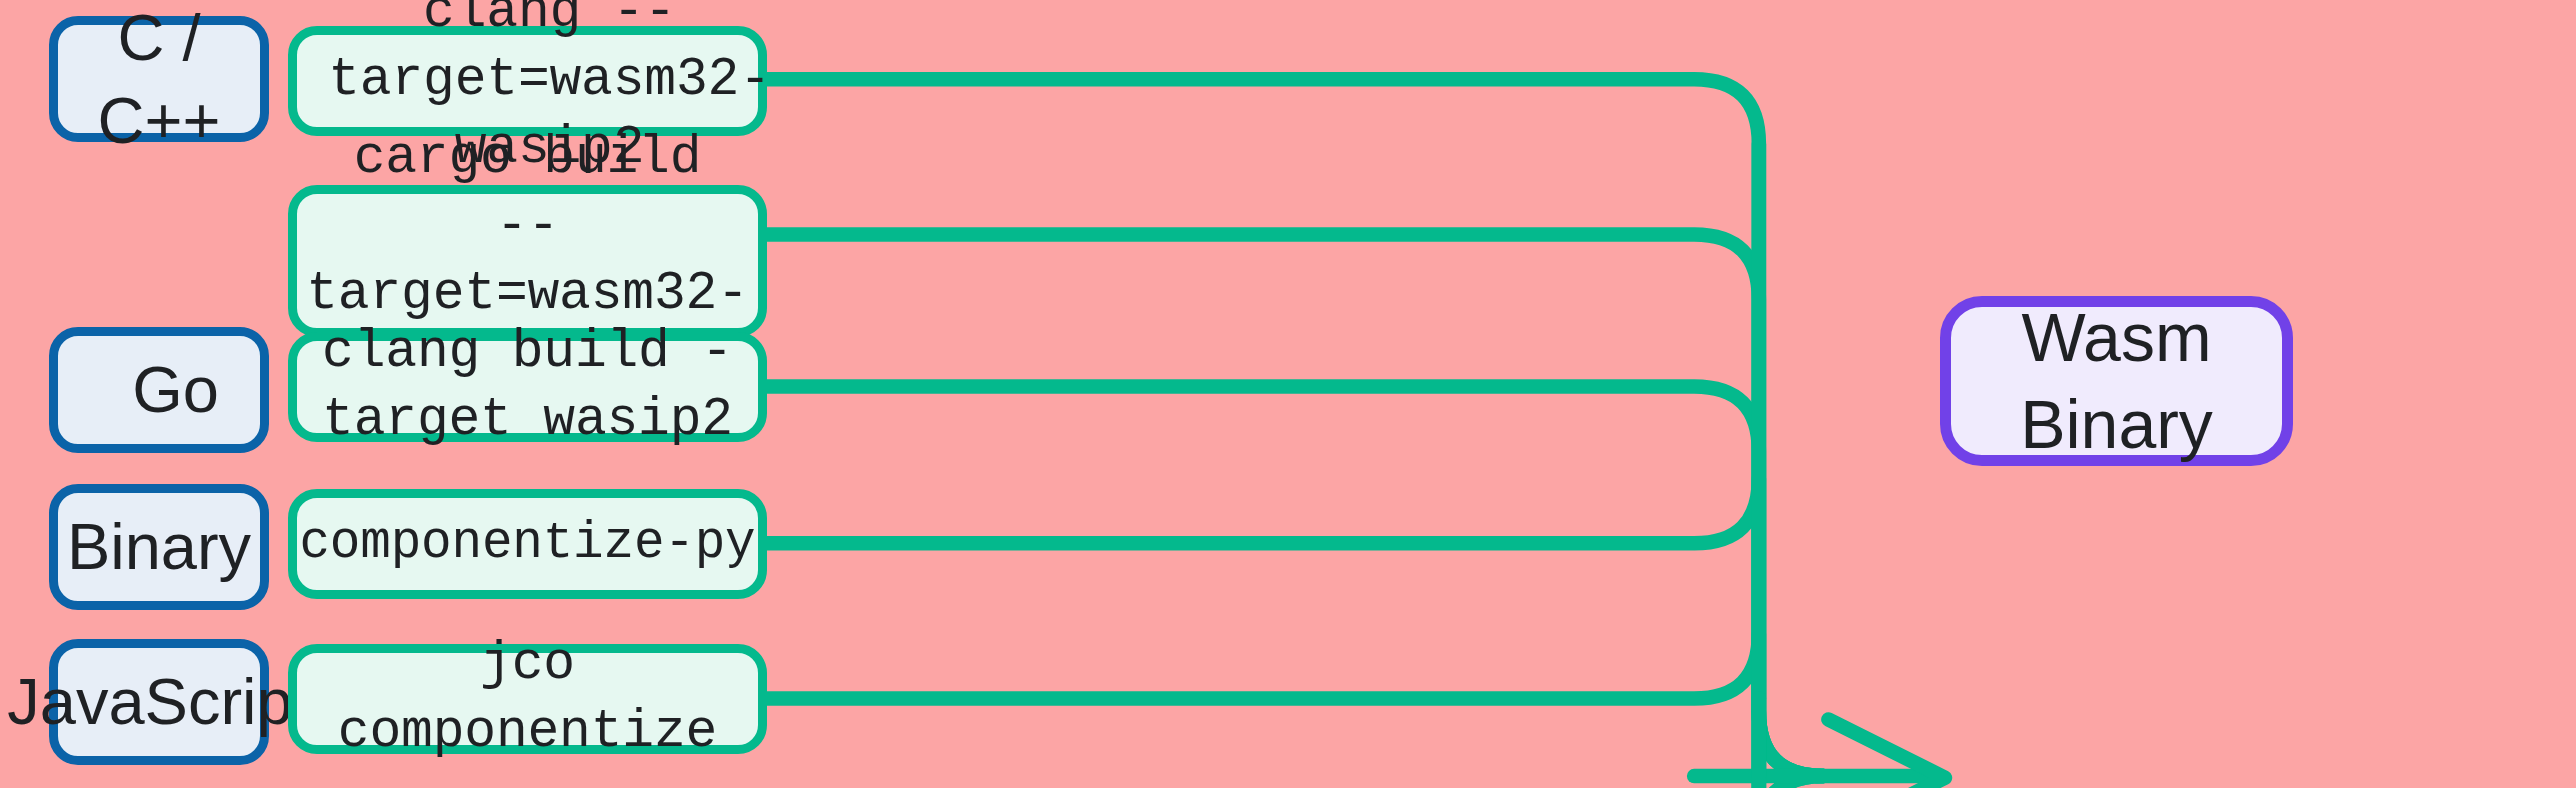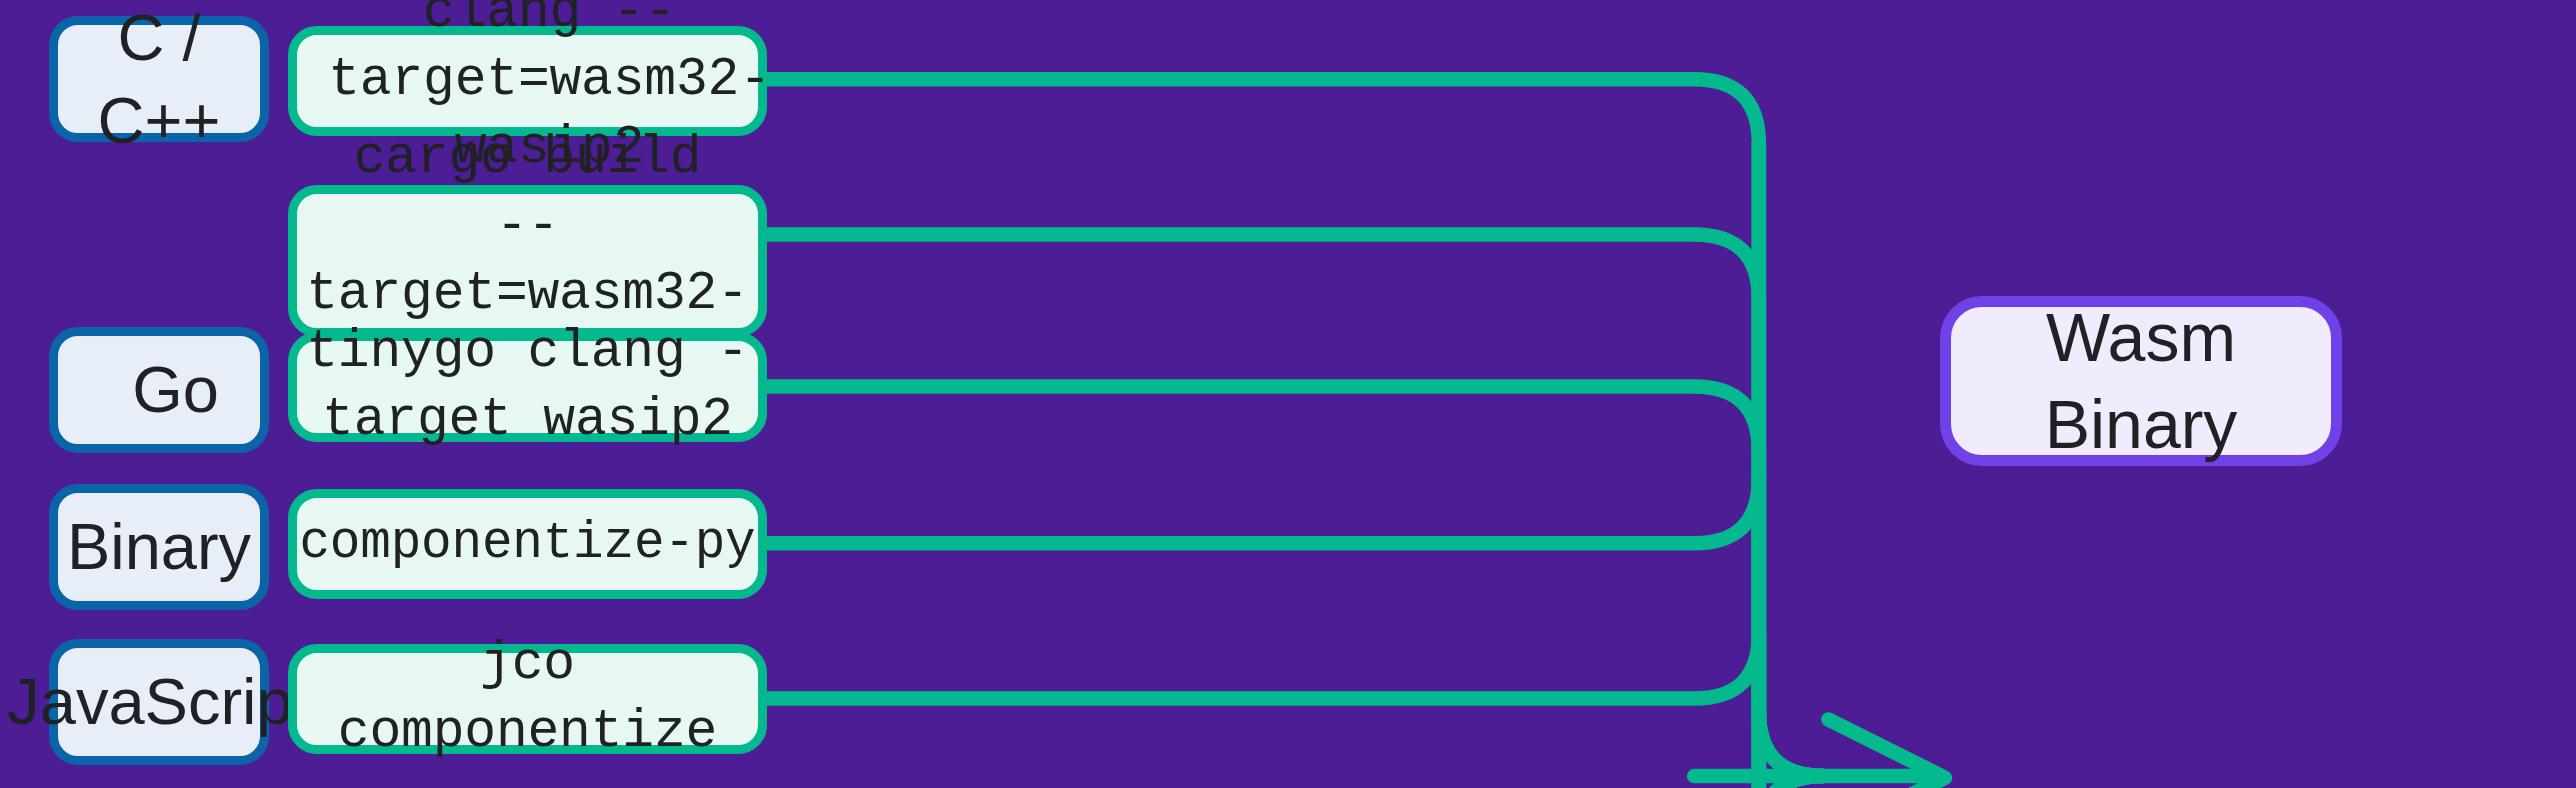--- a/index.html
+++ b/index.html
@@ -7,21 +7,21 @@
     padding: 0;
     background: #000000;
   }
   body {
     font-family: "Liberation Sans", sans-serif;
   }
   #canvas {
     position: relative;
     width: 2576px;
     height: 789px;
-    background: #4c1d95;
+    background: #fca5a5;
     overflow: hidden;
     text-decoration: underline;
   }
   #wires {
     position: absolute;
     left: 0;
     top: 0;
     width: 2576px;
     height: 789px;
     pointer-events: none;
@@ -142,27 +142,27 @@
   </div>
 
   <div class="node n-cmd" style="left: 288px; top: 26px; width: 479px; height: 110px; font-size: 53px; border-width: 9.7px; border-radius: 29px; padding-left: 44px;">
     <span>clang --target=wasm32-wasip2</span>
   </div>
   <div class="node n-cmd" style="left: 288px; top: 173px; width: 479px; height: 152px; font-size: 53px; border-width: 9.7px; border-radius: 29px; margin-top: 12px;">
     <span>cargo build
 --target=wasm32-wasip2</span>
   </div>
   <div class="node n-cmd" style="left: 288px; top: 332px; width: 479px; height: 110px; font-size: 53px; border-width: 9.7px; border-radius: 29px;">
-    <span>tinygo clang -target wasip2</span>
+    <span>clang build -target wasip2</span>
   </div>
   <div class="node n-cmd" style="left: 288px; top: 489px; width: 479px; height: 110px; font-size: 51px; border-width: 9.7px; border-radius: 29px;">
     <span>componentize-py</span>
   </div>
   <div class="node n-cmd" style="left: 288px; top: 644px; width: 479px; height: 110px; font-size: 53px; border-width: 9.7px; border-radius: 29px;">
     <span>jco componentize</span>
   </div>
 
-  <div class="node n-binary" style="left: 1940px; top: 296px; width: 402px; height: 170px; font-size: 68px; border-width: 11.3px; border-radius: 42px;">
+  <div class="node n-binary" style="left: 1940px; top: 296px; width: 353px; height: 170px; font-size: 68px; border-width: 11.3px; border-radius: 42px;">
     <span>Wasm Binary</span>
   </div>
 
 </div>
 
 
 </body></html>

